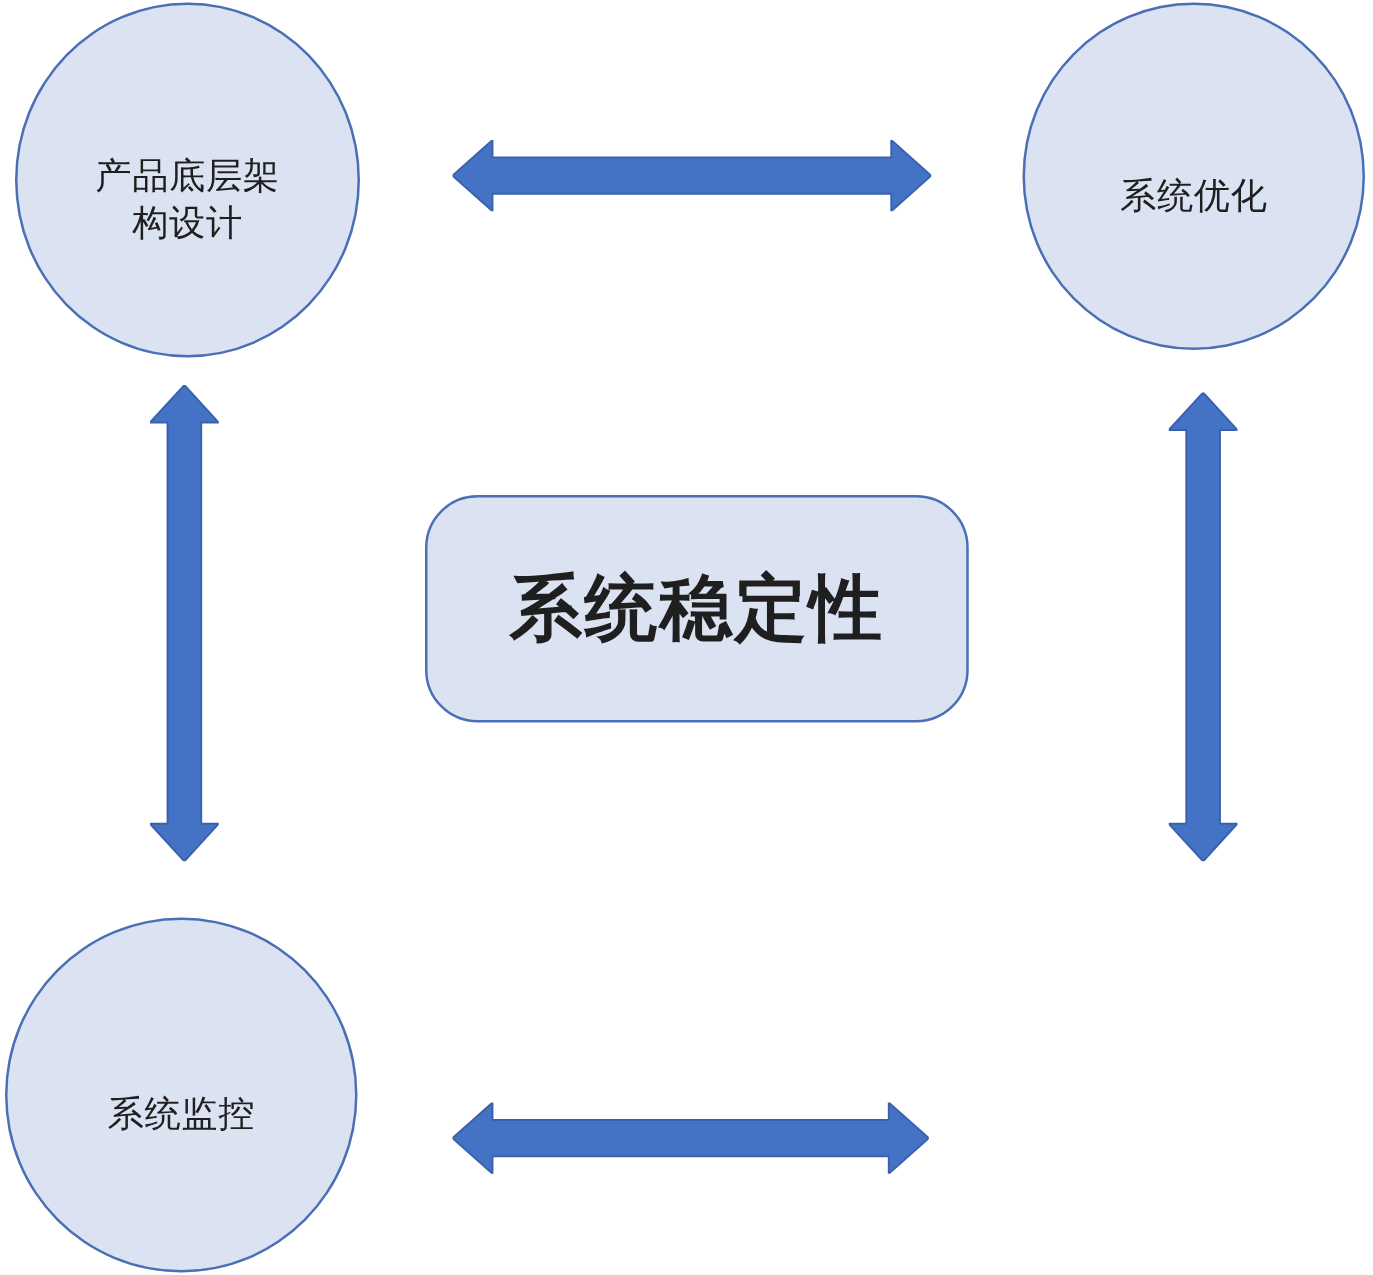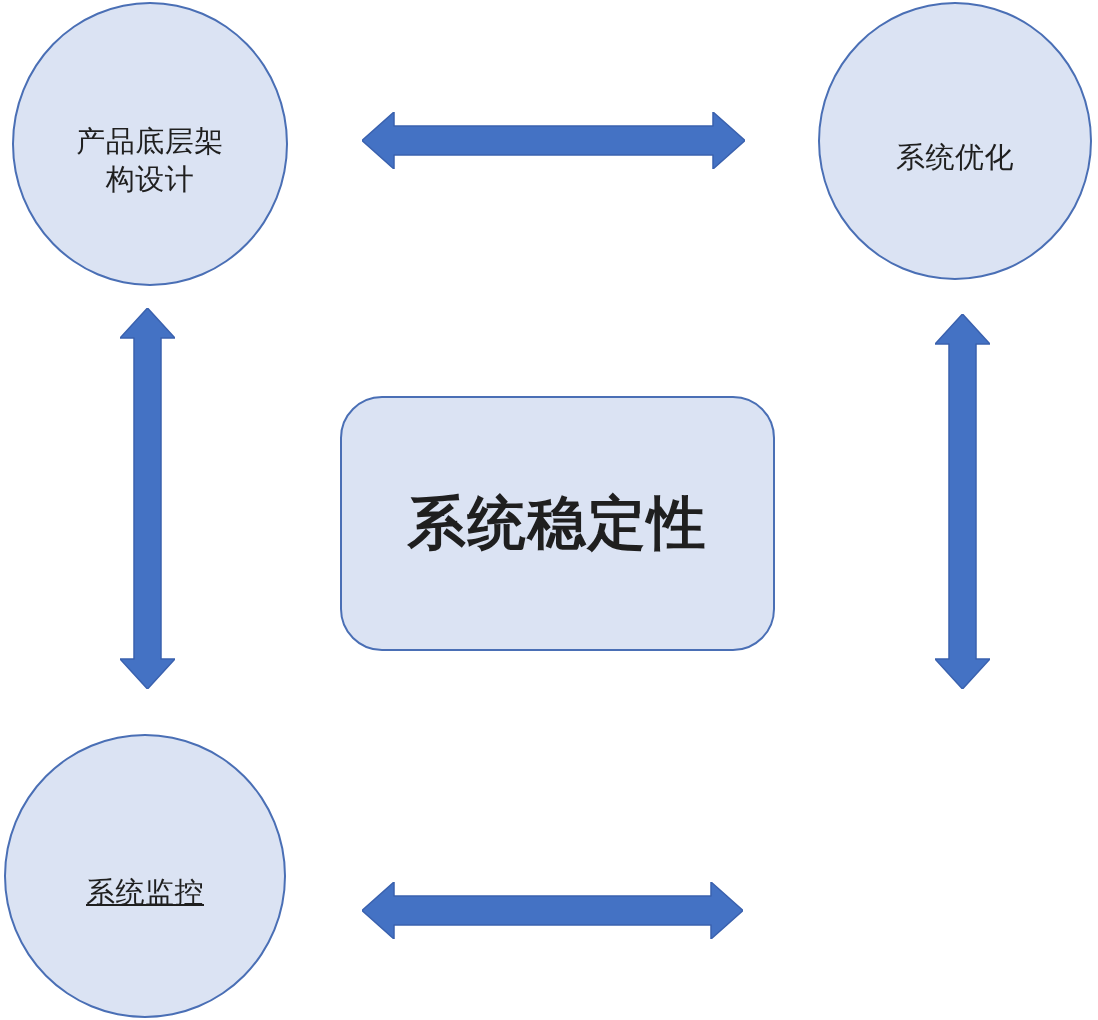--- a/index.html
+++ b/index.html
@@ -37,34 +37,34 @@
     text-align: center;
     font-size: 29px;
     font-weight: 500;
     line-height: 1.3;
     letter-spacing: 0.5px;
     margin-top: 33px;
   }
   .node-label.single { width: auto; white-space: nowrap; }
   .center-rect {
     left: 340px; top: 396px;
-    width: 435px; height: 255px;
+    width: 435px; height: 182px;
     border-radius: 42px;
     border-width: 2.5px;
   }
   .center-label {
     font-size: 58px;
     font-weight: 600;
     letter-spacing: 2px;
     white-space: nowrap;
     text-align: center;
   }
   .node-tl { left: 12px;  top: 2px;   width: 276px; height: 284px; }
   .node-tr { left: 818px; top: 2px;   width: 274px; height: 278px; }
-  .node-bl { left: 4px;   top: 734px; width: 282px; height: 284px; text-decoration: underline; }
+  .node-bl { left: 4px;   top: 734px; width: 282px; height: 284px; }
   .node-br { left: 820px; top: 740px; width: 272px; height: 276px; }
   .arrow { position: absolute; display: block; }
   .arrow polygon {
     fill: var(--arrow-fill);
     stroke: var(--arrow-stroke);
     stroke-width: 1.5;
     stroke-linejoin: round;
   }
   .arrow-top    { left: 362px; top: 112px; width: 383px; height: 57px; }
   .arrow-bottom { left: 362px; top: 882px; width: 381px; height: 57px; }

